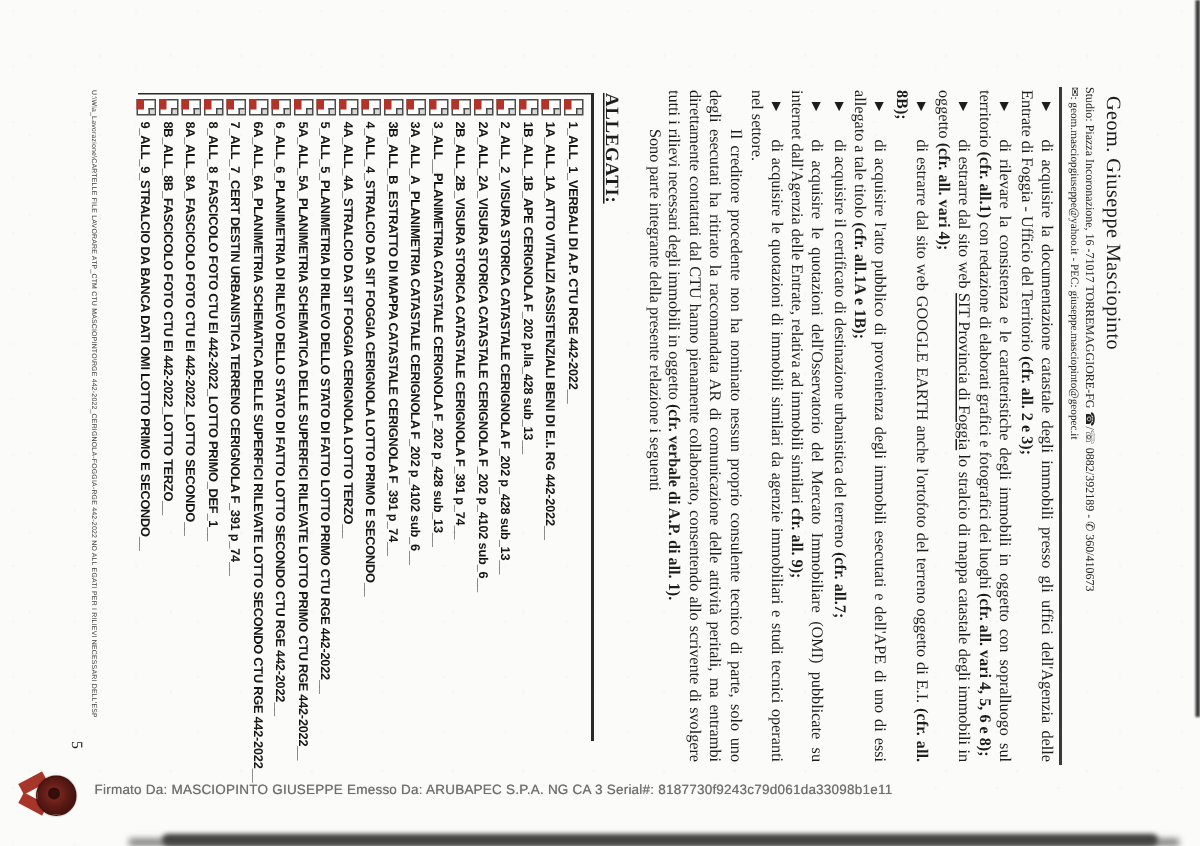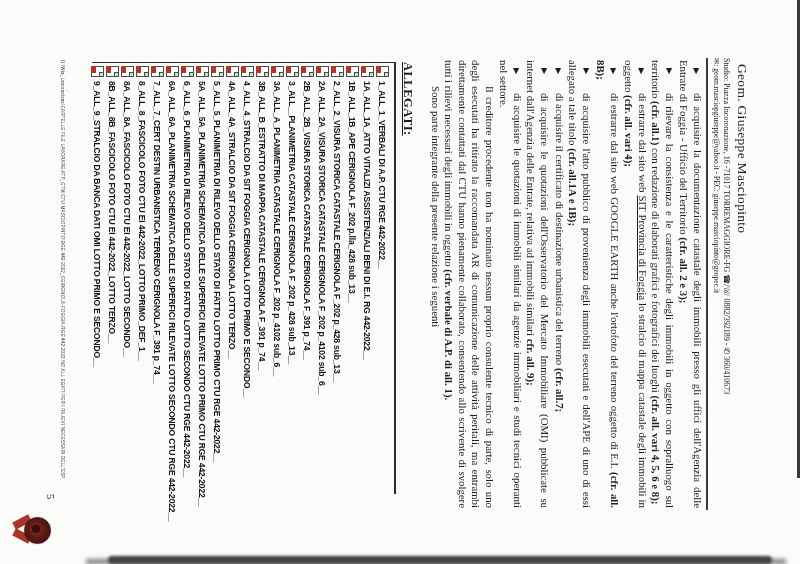--- a/index.html
+++ b/index.html
@@ -182,16 +182,17 @@
 
     <div id="path-line">U:\Wia_Lavorazione\CARTELLE FILE LAVORARE ATP_CTM CTU MASCIOPINTO\RGE 442-2022_CERIGNOLA-FOGGIA-RGE 442-2022 NO ALL EGATI PER I RILIEVI NECESSARI DELL'ESPERTO CTU EI 442-2022.doc</div>
     <div id="page-num">5</div>
   </div>
 
   <div id="stamp">
     <div class="stamp-ribbon1"></div>
     <div class="stamp-ribbon2"></div>
     <div class="stamp-circle"></div>
   </div>
+  <div id="sig-line">Firmato Da: MASCIOPINTO GIUSEPPE Emesso Da: ARUBAPEC S.P.A. NG CA 3 Serial#: 8187730f9243c79d061da33098b1e11</div>
   <div id="bottom-band"></div>
   <div id="bottom-band2"></div>
 
 </div>
 
 </body></html>

